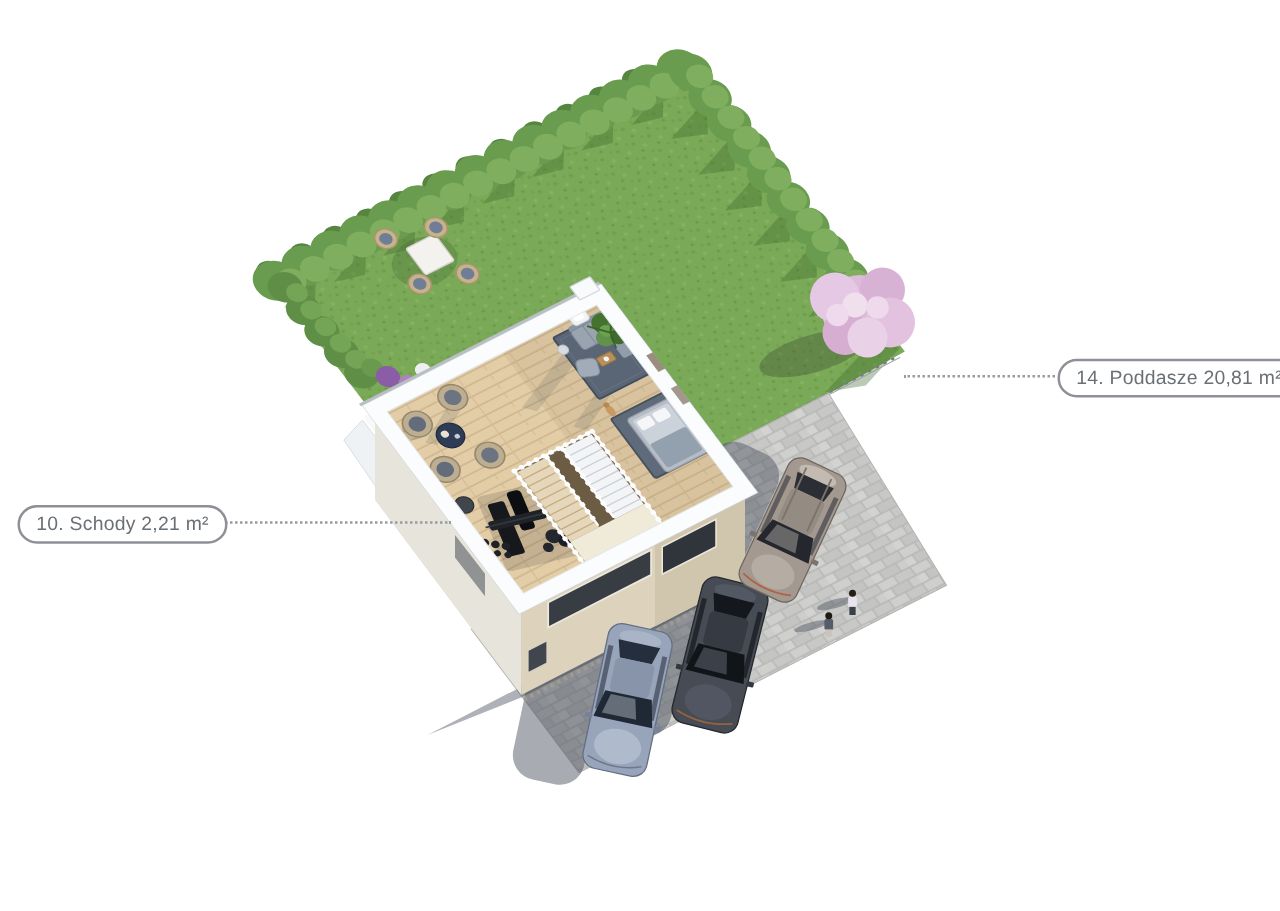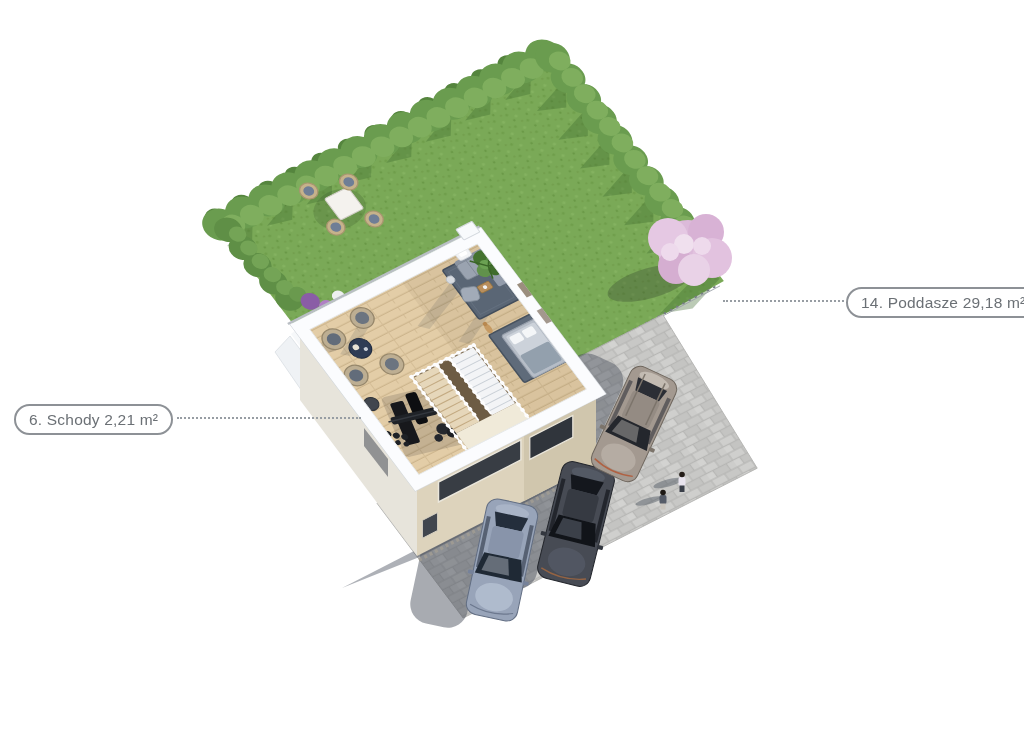--- a/index.html
+++ b/index.html
@@ -362,21 +362,21 @@
     <circle cx="676" cy="266" r="18" fill="#d5aed1"></circle>
     <circle cx="694" cy="270" r="16" fill="#e9d2e7"></circle>
     <circle cx="684" cy="244" r="10" fill="#f0e0ee"></circle>
     <circle cx="702" cy="246" r="9" fill="#eedaec"></circle>
     <circle cx="670" cy="252" r="9" fill="#eedaec"></circle>
   </g>
 </svg>
 
   <div class="leader" id="leader-schody"></div>
   <div class="pill" id="label-schody">
-    <span>6. Schody 2,21 m²</span>
+    <span>10. Schody 2,21 m²</span>
   </div>
 
   <div class="leader" id="leader-poddasze"></div>
   <div class="pill" id="label-poddasze">
-    <span>14. Poddasze 29,18 m²</span>
+    <span>14. Poddasze 20,81 m²</span>
   </div>
 
 </div>
 
 </body></html>

